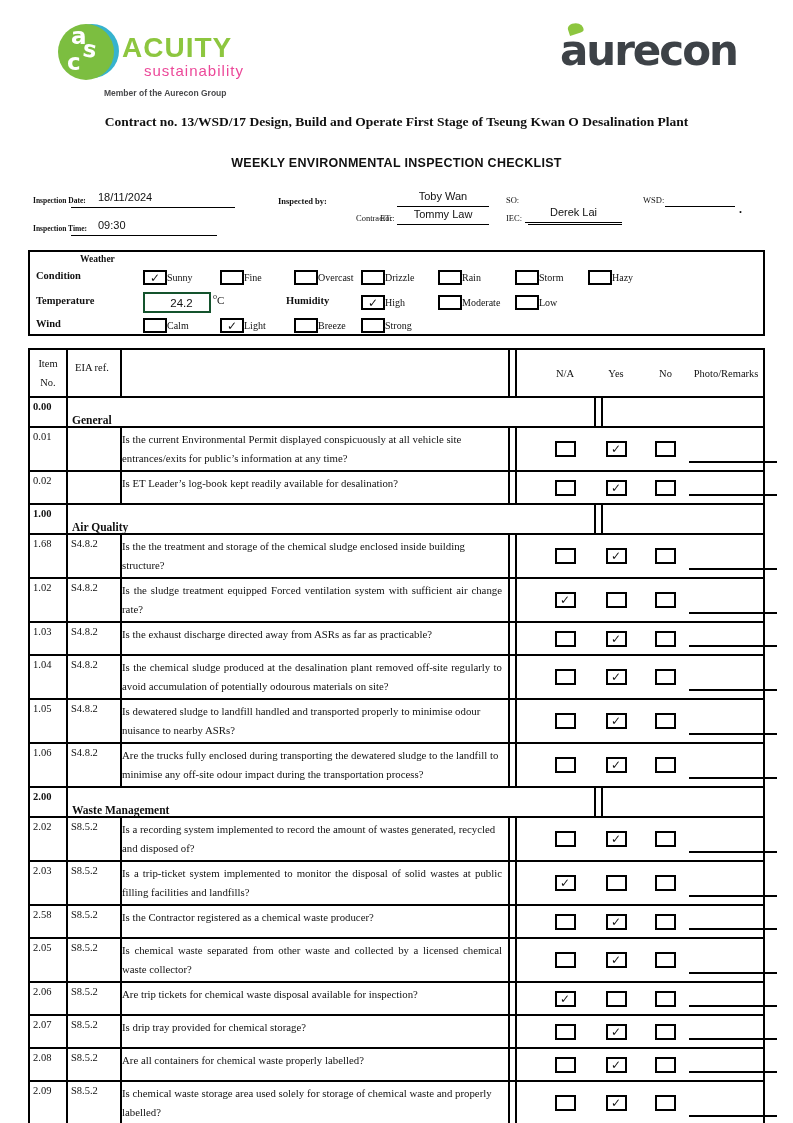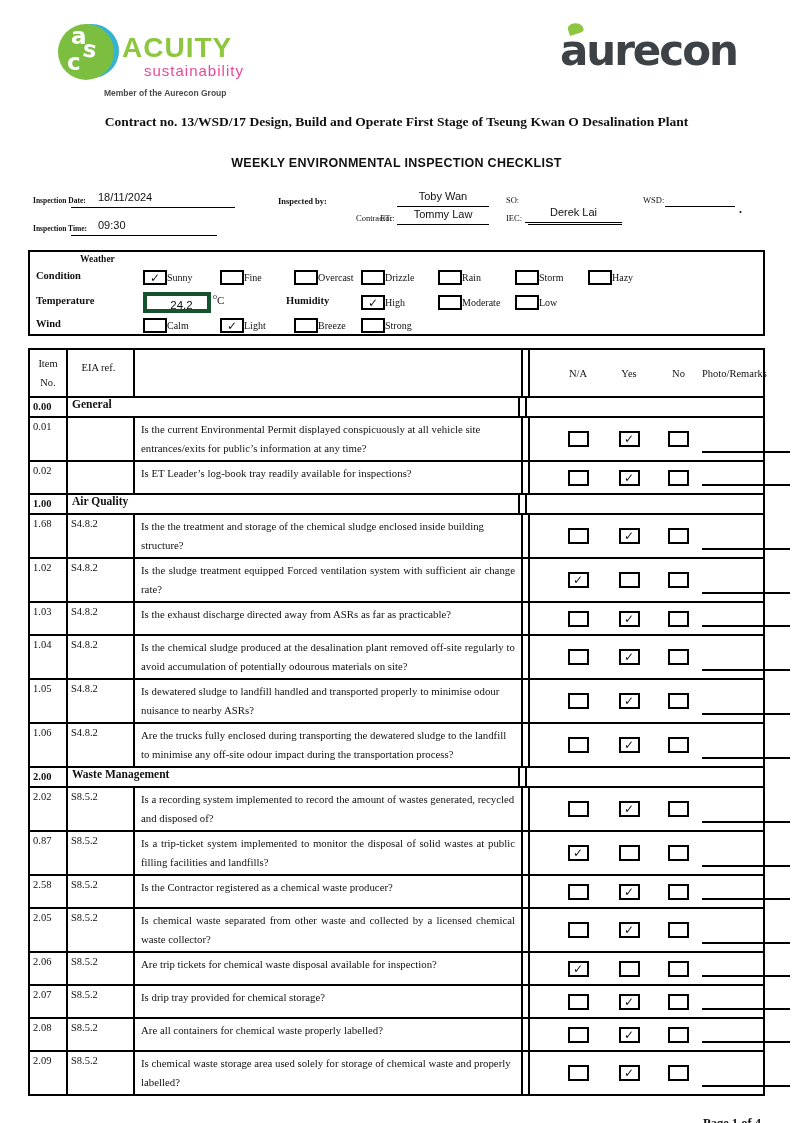--- a/index.html
+++ b/index.html
@@ -37,33 +37,33 @@
   .u.left-val { text-align:left; }
   .dot { position:absolute; font-size:12px; font-weight:bold; }
   
   .weather { position:relative; margin:8px 28px 0; height:86px; border:2px solid #000; }
   .wtitle { position:absolute; left:6px; top:2px; font-weight:bold; font-size:9.5px;margin-left:44px; }
   .wlabel { position:absolute; font-weight:bold; font-size:10.5px; }
   .wpair { position:absolute; white-space:nowrap; }
   .wcb { display:inline-block; vertical-align:middle; width:24px; height:15px; border:2px solid #000;
          text-align:center; font-size:12px; line-height:12px; font-family:"DejaVu Sans",sans-serif; }
   .wopt { font-size:10px; vertical-align:middle; }
-  .tempbox { position:absolute; left:113px; top:40px; width:68px; height:21px; border:4px solid #14532d;
+  .tempbox { position:absolute; left:113px; top:40px; width:68px; height:21px; border:2px solid #14532d;
              text-align:center; font-family:"Liberation Sans",sans-serif; font-size:11.5px; line-height:18px;padding-left:9px; }
   .tempunit { position:absolute; left:183px; top:40px; font-size:11px; }
   .tempunit sup { font-size:8px; }
   
   .tbl { margin:12px 28px 0; border:2.5px solid #000; }
   .row { display:flex; border-bottom:2px solid #000; }
   .row:last-child { border-bottom:none; }
   .c { flex:none; }
   .c-no  { width:38px; border-right:2px solid #000; font-size:10.5px; padding:3px 1px 0 3px; }
-  .c-eia { width:67px; border-right:2px solid #000; font-size:10.5px; padding:3px 7px 0 3px; }
-  .c-q   { width:388px; border-right:2px solid #000; padding:2px 6px 2px 6px; }
-  .c-title { width:452px; border-right:2px solid #000; font-weight:bold; font-size:11.5px; padding:0 0 0 4px; }
+  .c-eia { width:54px; border-right:2px solid #000; font-size:10.5px; padding:3px 7px 0 3px; }
+  .c-q   { width:388px; border-right:2px solid #000; padding:2px 6px 2px 0; }
+  .c-title { width:528px; border-right:2px solid #000; font-weight:bold; font-size:11.5px; padding:16px 0 0 4px; }
   .c-gap { width:5px; }
   .c-ans { flex:1 1 auto; border-left:2px solid #000; display:flex;padding-left:23px; }
   .qt { font-size:10.8px; line-height:19px; }
   .qt.justify { text-align:justify; }
   .row.item { min-height:33px; }
   .row.section { min-height:20px; }
   .row.section .c-no { font-weight:bold; }
   .acol { display:flex; align-items:center; justify-content:center; }
   .acol.a1 { width:50px; } .acol.a2 { width:52px; } .acol.a3 { width:47px; }
   .acol.rem { flex:1 1 auto; justify-content:flex-end; align-items:flex-end; }
@@ -198,21 +198,21 @@
             </div>
       <div class="acol rem">
               <span class="remline"></span>
             </div>
     </div>
   </div>
         <div class="row item">
     <div class="c c-no">0.02</div>
     <div class="c c-eia"></div>
     <div class="c c-q">
-      <div class="qt">Is ET Leader’s log-book tray readily available for inspections?</div>
+      <div class="qt">Is ET Leader’s log-book kept readily available for desalination?</div>
     </div>
     <div class="c c-gap"></div>
     <div class="c c-ans">
       <div class="acol a1">
               <span class="cb"></span>
             </div>
       <div class="acol a2">
               <span class="cb">✓</span>
             </div>
       <div class="acol a3">
@@ -383,21 +383,21 @@
             </div>
       <div class="acol a3">
               <span class="cb"></span>
             </div>
       <div class="acol rem">
               <span class="remline"></span>
             </div>
     </div>
   </div>
         <div class="row item">
-    <div class="c c-no">0.87</div>
+    <div class="c c-no">2.03</div>
     <div class="c c-eia">S8.5.2</div>
     <div class="c c-q">
       <div class="qt justify">Is a trip-ticket system implemented to monitor the disposal of solid wastes at public filling facilities and landfills?</div>
     </div>
     <div class="c c-gap"></div>
     <div class="c c-ans">
       <div class="acol a1">
               <span class="cb">✓</span>
             </div>
       <div class="acol a2">

